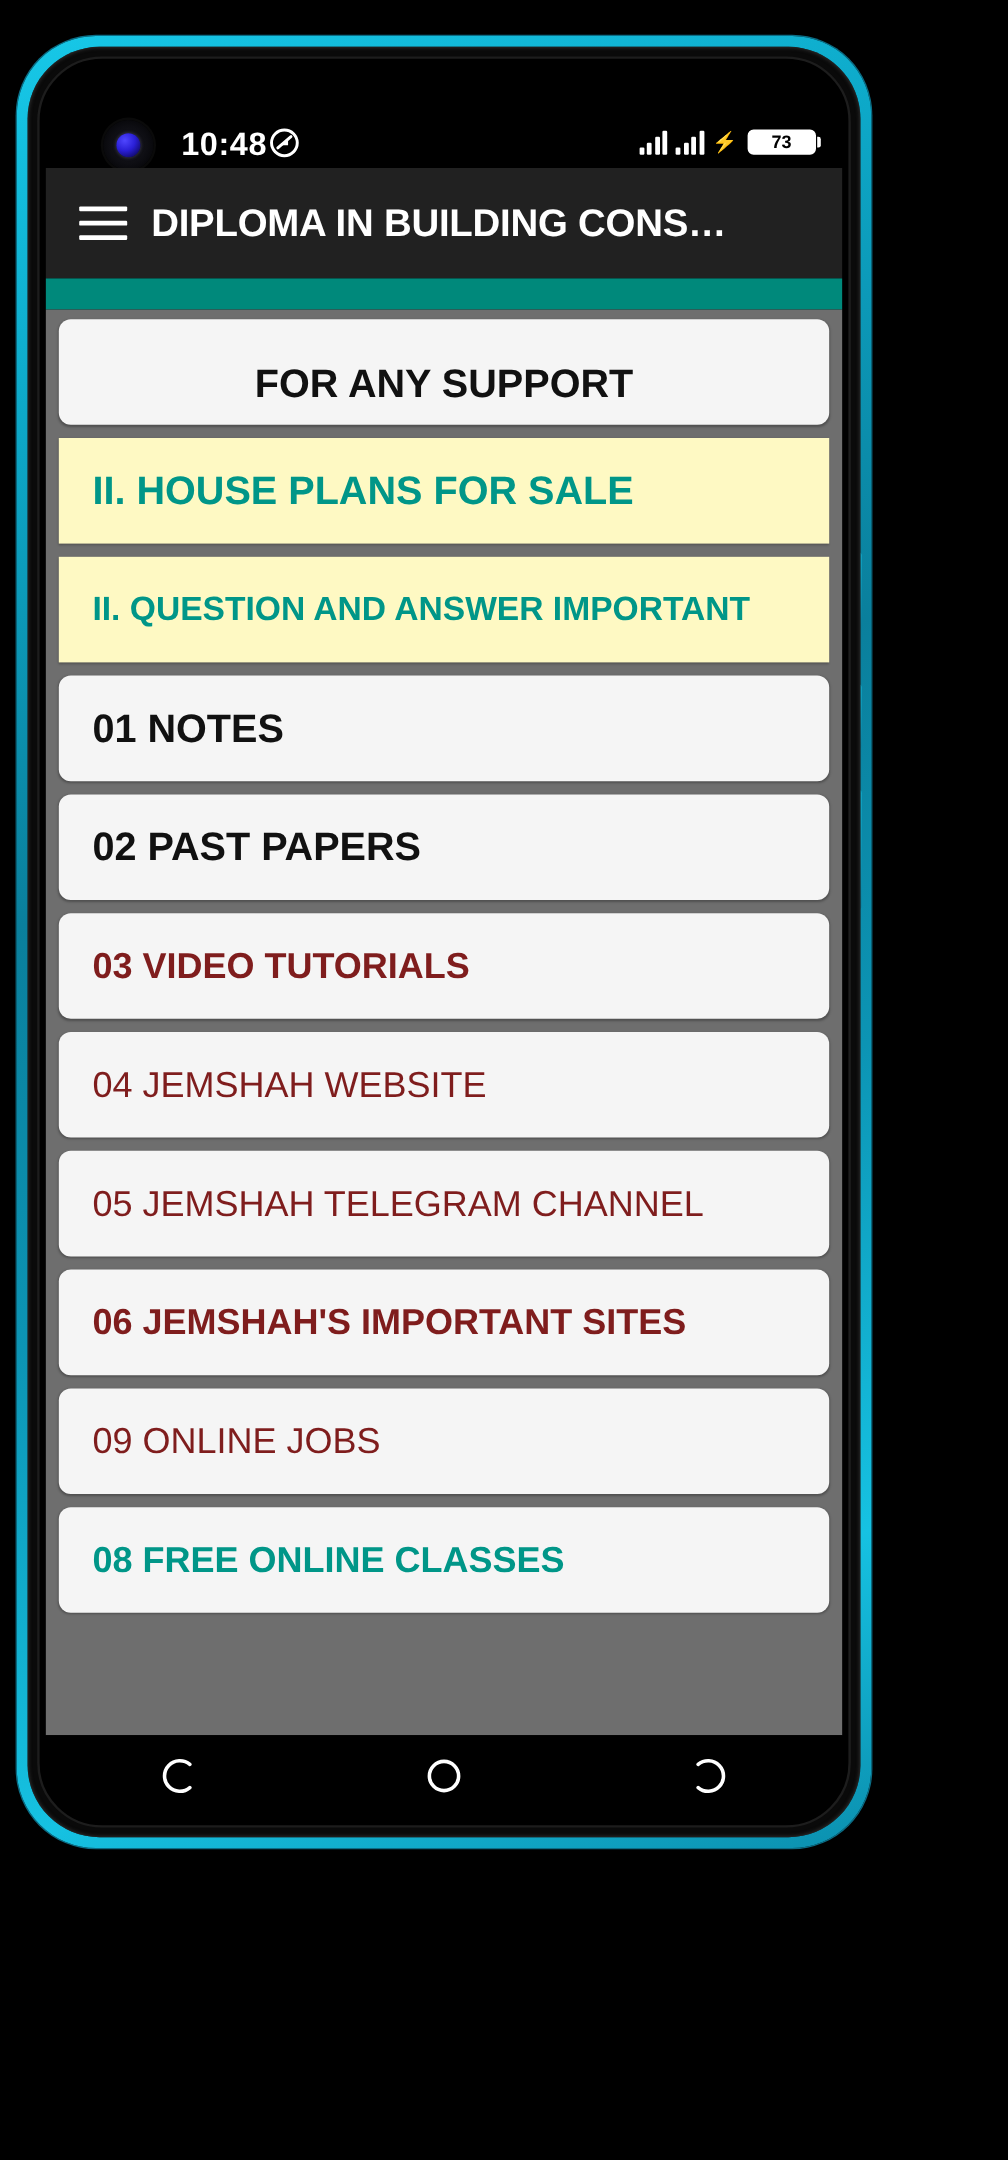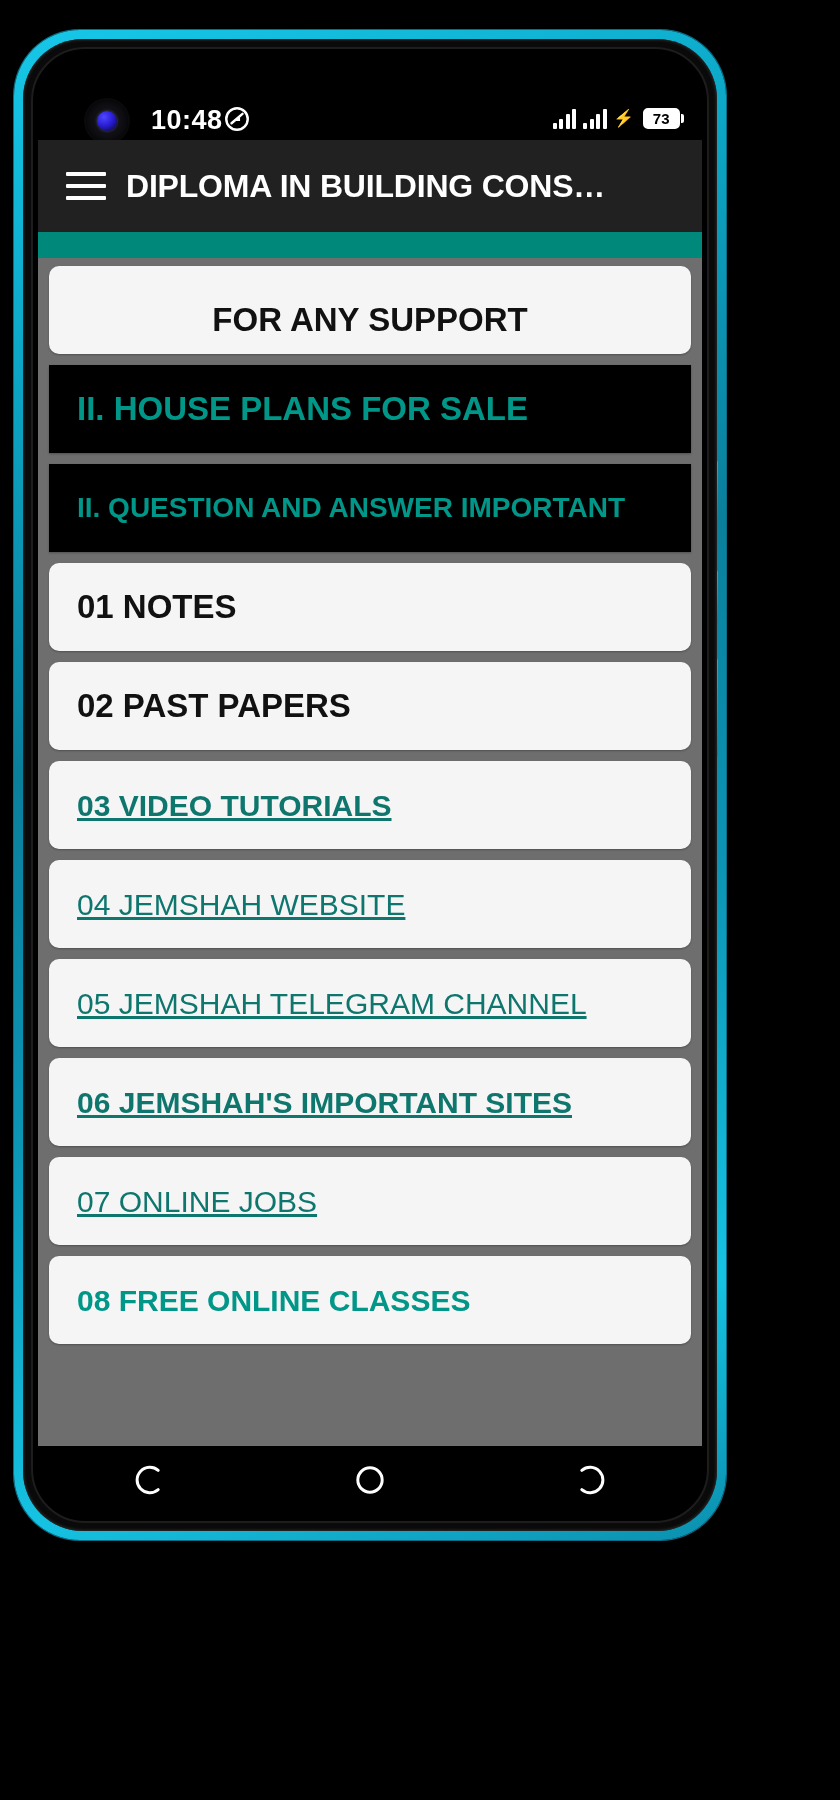--- a/index.html
+++ b/index.html
@@ -169,21 +169,21 @@
   .signal-bars i:nth-child(2) { height: 10px; }
   .signal-bars i:nth-child(3) { height: 15px; }
   .signal-bars i:nth-child(4) { height: 20px; }
 
   .battery-badge {
     display: inline-flex;
     align-items: center;
     justify-content: center;
     min-width: 34px;
     height: 21px;
-    padding: 0 8px;
+    padding: 0 18px;
     border: 2px solid #ffffff;
     border-radius: 5px;
     color: #000000;
     background: #ffffff;
     font-size: 15px;
     font-weight: bold;
     line-height: 1;
     box-sizing: border-box;
   }
   .battery-wrap { display:inline-flex; align-items:center; }
@@ -264,33 +264,33 @@
     border-radius: 10px;
     height: 88px;
     display: flex;
     align-items: center;
     padding: 0 28px;
     box-sizing: border-box;
     box-shadow: 0 1px 2px rgba(0,0,0,0.28);
   }
   .card.sharp {
     border-radius: 0;
-    background: #000000;
+    background: #fef9c3;
   }
   .card-label {
     font-size: 30px;
     line-height: 1.1;
     white-space: nowrap;
   }
   .card-label.center { width: 100%; text-align: center; margin-top: 21px; }
   .w-bold { font-weight: bold; }
   .w-regular { font-weight: normal; }
   .c-black { color: #111111; }
   .c-teal  { color: #009688; }
-  .c-pink  { color: #0f766e; text-decoration: underline; }
+  .c-pink  { color: #7f1d1d; }
 
   .size-lg { font-size: 33px; }
   .size-md { font-size: 30px; }
   .size-sm { font-size: 28px; }
 
   
   .nav-bar {
     position: absolute;
     left: 0;
     bottom: 0;
@@ -409,21 +409,21 @@
         <div class="card">
           <div class="card-label size-md w-regular c-pink">04 JEMSHAH WEBSITE</div>
         </div>
         <div class="card">
           <div class="card-label size-md w-regular c-pink">05 JEMSHAH TELEGRAM CHANNEL</div>
         </div>
         <div class="card">
           <div class="card-label size-md w-bold c-pink">06 JEMSHAH'S IMPORTANT SITES</div>
         </div>
         <div class="card">
-          <div class="card-label size-md w-regular c-pink">07 ONLINE JOBS</div>
+          <div class="card-label size-md w-regular c-pink">09 ONLINE JOBS</div>
         </div>
         <div class="card">
           <div class="card-label size-md w-bold c-teal">08 FREE ONLINE CLASSES</div>
         </div>
       </div>
 
     <div class="nav-bar">
       <div class="nav-btn">
         <svg width="34" height="34" viewBox="0 0 24 24">
           <path d="M18.5 5.2 A9 9 0 1 0 18.5 18.8" fill="none" stroke="#ffffff" stroke-width="2.1" stroke-linecap="round"></path>

